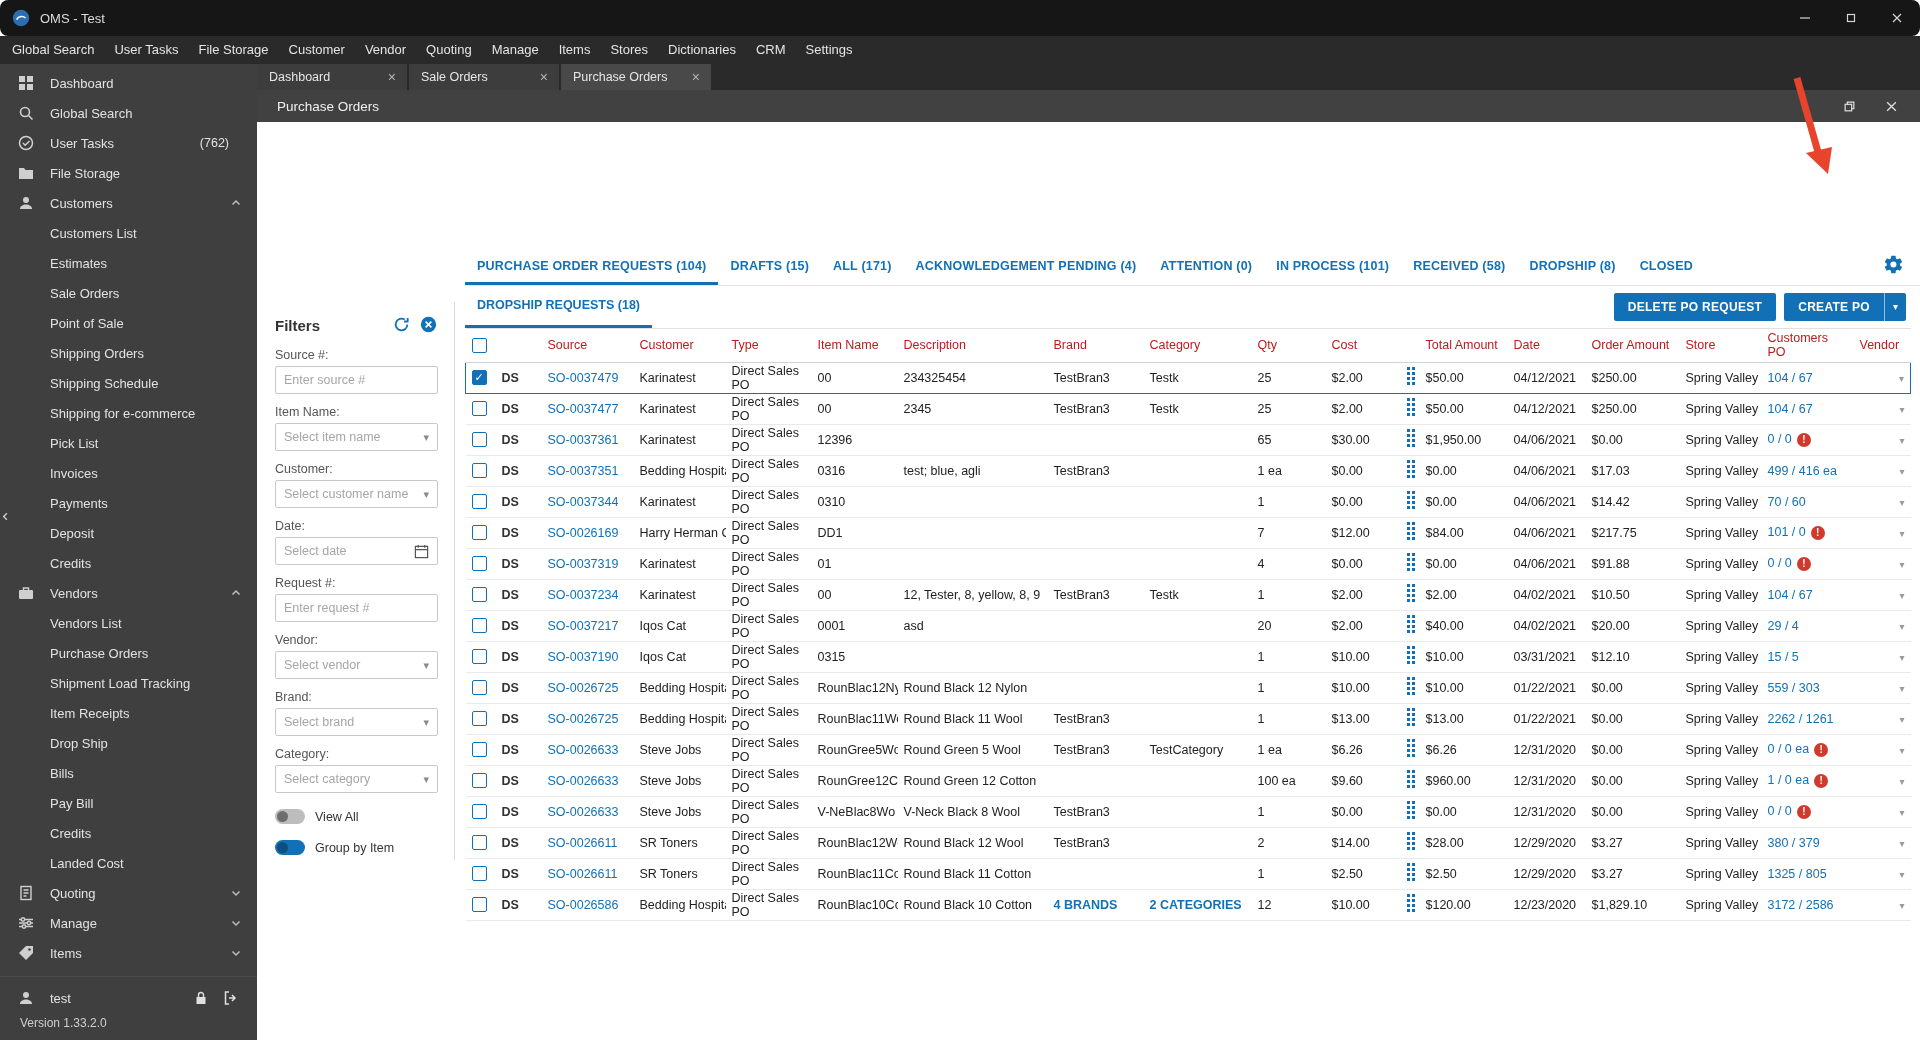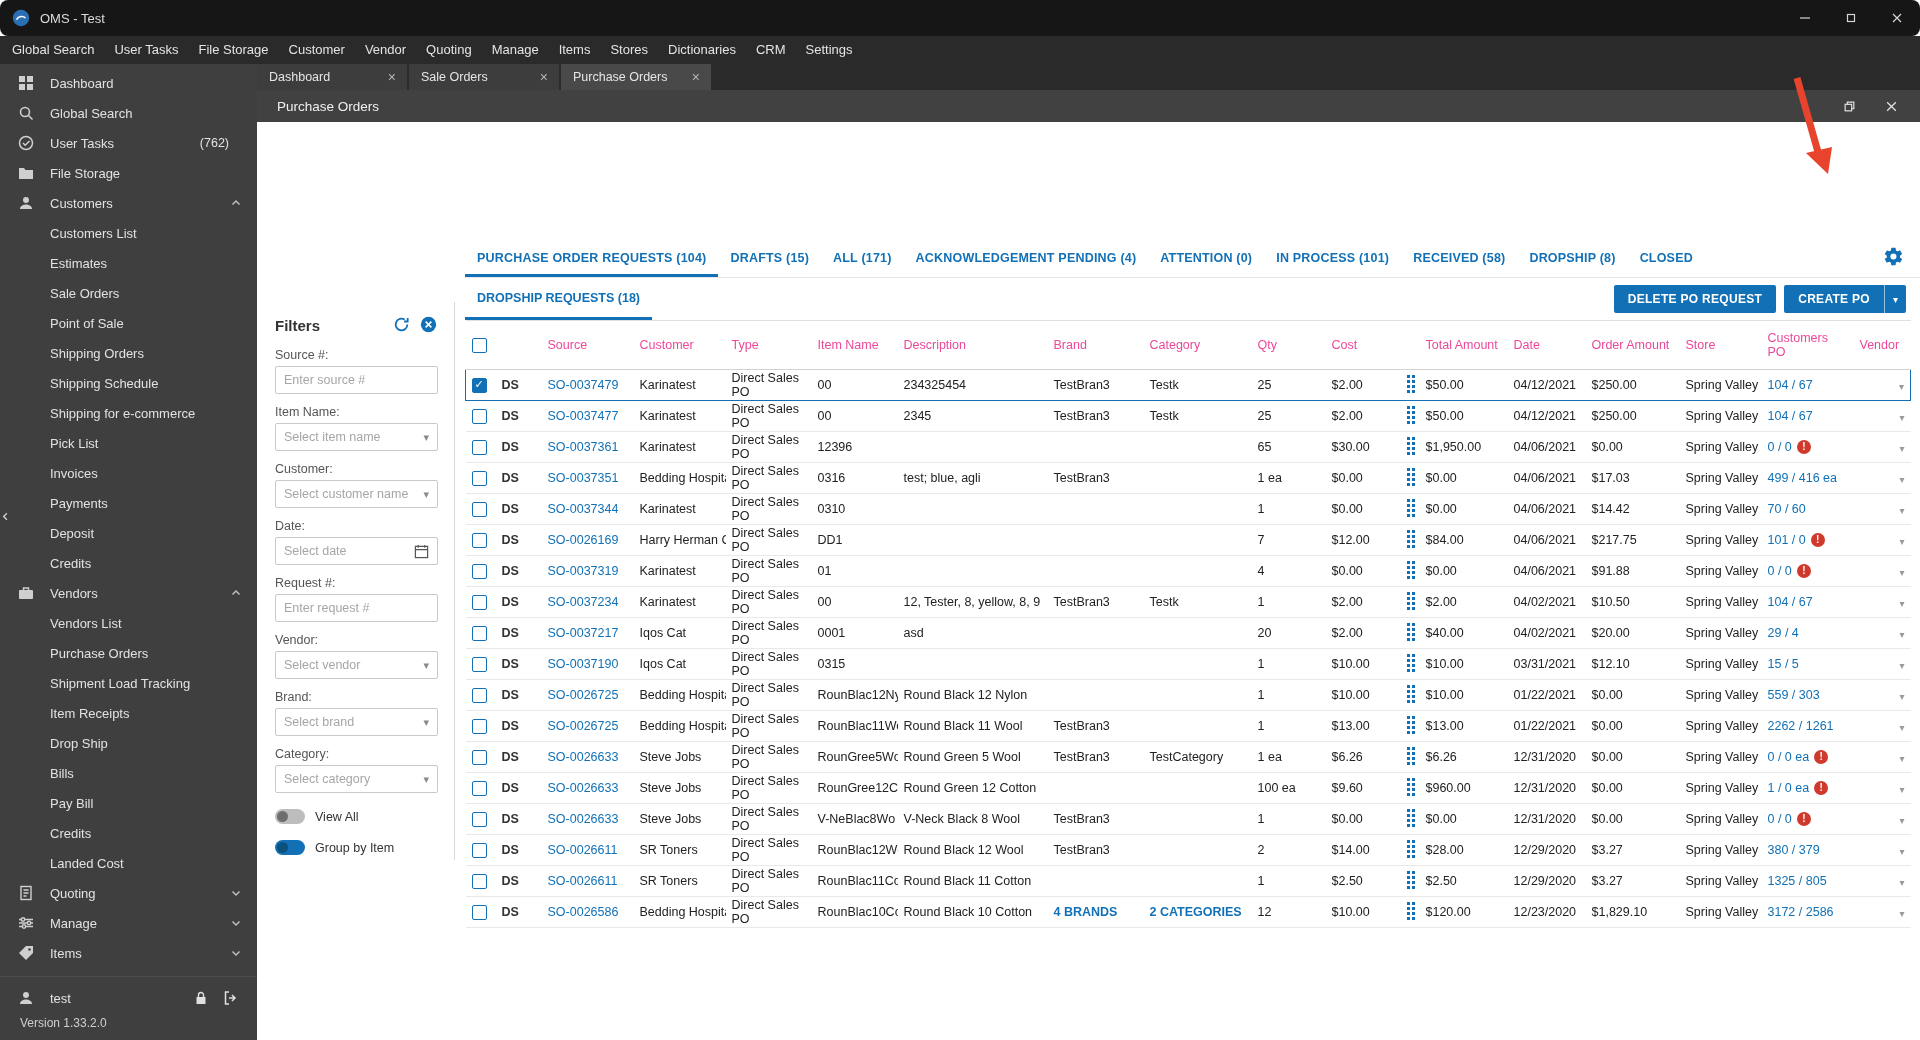--- a/index.html
+++ b/index.html
@@ -92,21 +92,21 @@
   .btn-spacer{flex:1;}
   #action-buttons{display:flex;align-items:center;}
   .btn{height:28px;background:#1271b6;color:#fff;font-size:12px;font-weight:bold;display:flex;align-items:center;padding:0 14px;margin-left:8px;border-radius:2px;letter-spacing:.3px;cursor:pointer;white-space:nowrap;}
   .btn-split{display:flex;margin-left:8px;}
   .btn-split .btn{margin-left:0;border-radius:2px 0 0 2px;}
   .btn-dd{width:22px;height:28px;background:#1271b6;border-left:1px solid rgba(255,255,255,.55);display:flex;align-items:center;justify-content:center;color:#fff;font-size:10px;border-radius:0 2px 2px 0;cursor:pointer;}
 
   
   #table-wrap{flex:1;overflow:hidden;}
   table{border-collapse:collapse;table-layout:fixed;width:1445px;font-size:12.5px;color:#222;}
-  th{font-weight:normal;color:#ec4899;text-align:left;height:34px;border-top:1px solid #e0e0e0;border-bottom:1px solid #d2d2d2;padding:10px 6px;white-space:nowrap;overflow:hidden;font-size:12.5px;vertical-align:middle;}
+  th{font-weight:normal;color:#b91c1c;text-align:left;height:34px;border-top:1px solid #e0e0e0;border-bottom:1px solid #d2d2d2;padding:2px 6px;white-space:nowrap;overflow:hidden;font-size:12.5px;vertical-align:middle;}
   .th-wrap{display:inline-block;width:60px;white-space:normal;line-height:14px;}
   td{height:30px;border-bottom:1px solid #e9e9e9;padding:1px 6px;vertical-align:middle;line-height:14px;overflow:hidden;}
   td.nw{white-space:nowrap;}
   .ds{color:#333;font-weight:bold;}
   a.lnk{color:#1271b6;text-decoration:none;cursor:pointer;}
   a.lnk.bold{font-weight:bold;}
   .cb{display:inline-block;width:15px;height:15px;border:1.5px solid #1271b6;border-radius:2px;background:#fff;vertical-align:middle;position:relative;cursor:pointer;}
   .cb.checked{background:#1271b6;}
   .cb.checked::after{content:"\2713";color:#fff;font-size:11px;position:absolute;left:1.5px;top:-1.5px;}
   tr.selected td{border-top:1px solid #1271b6;border-bottom:1px solid #1271b6;}

